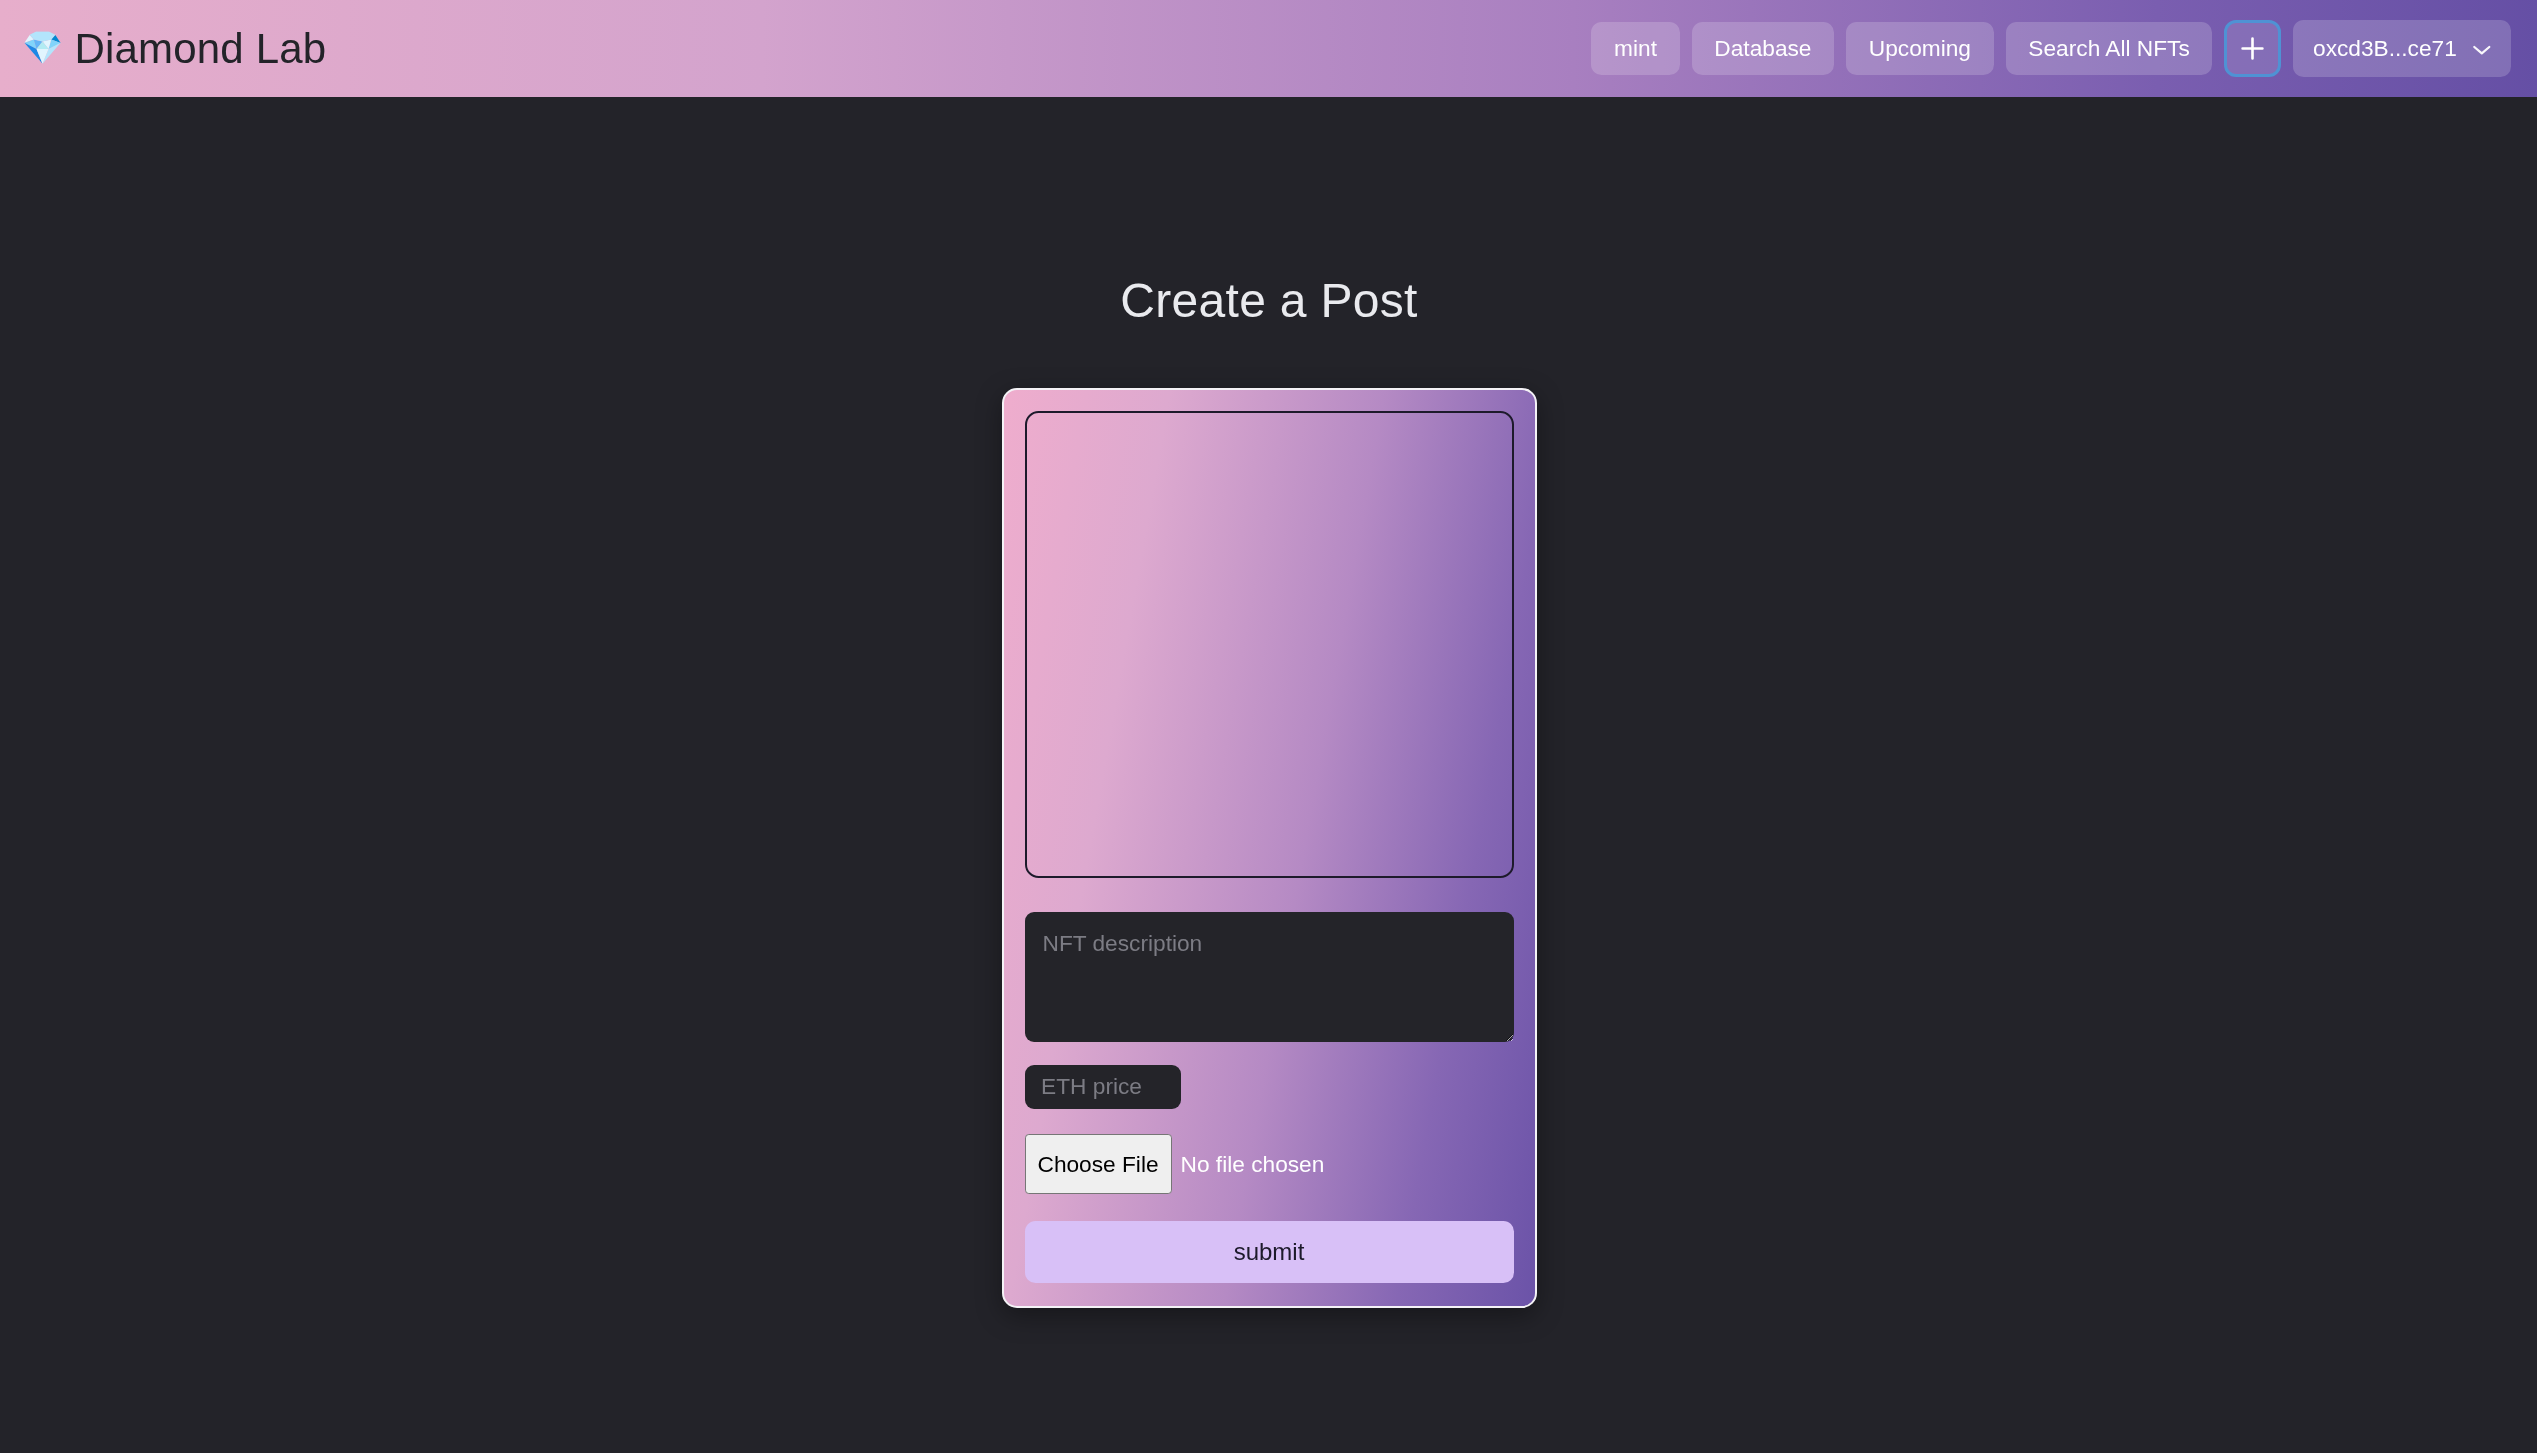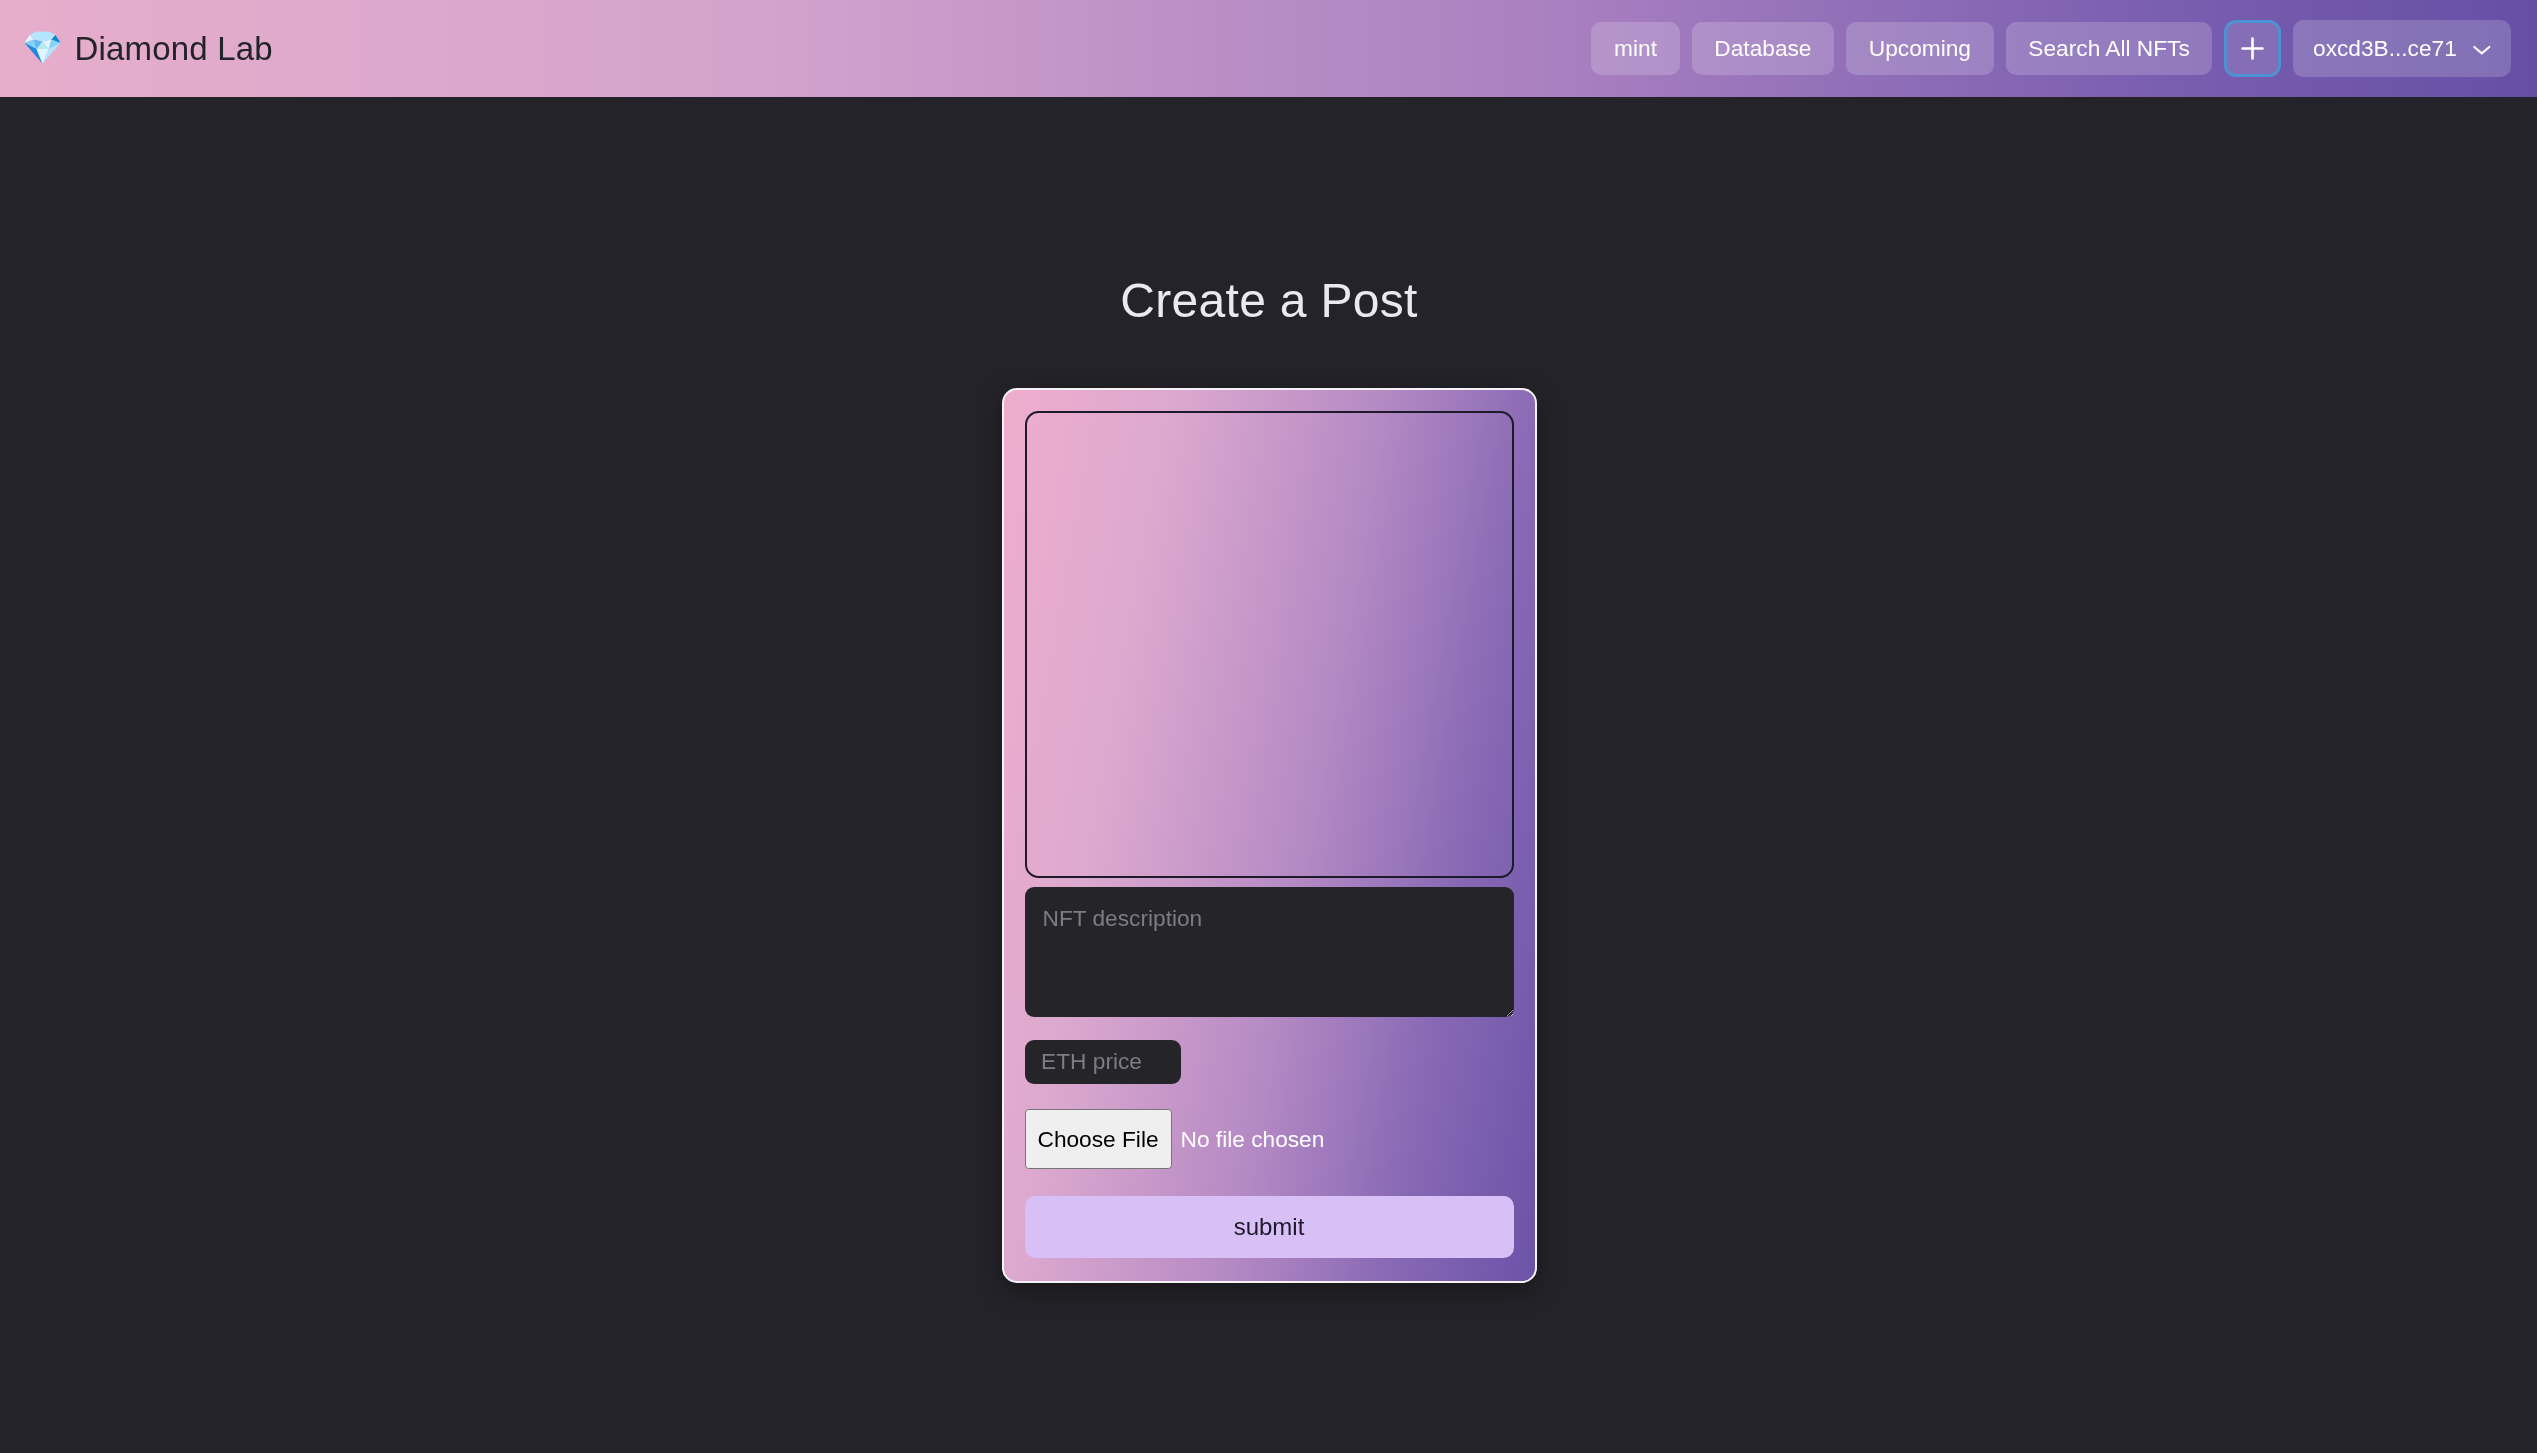--- a/index.html
+++ b/index.html
@@ -33,21 +33,21 @@
     gap: 10.6px;
     flex: 0 0 auto;
   }
   .brand-logo {
     font-size: 33px;
     line-height: 1;
     display: inline-block;
     transform: translateY(-0.8px);
   }
   .brand-name {
-    font-size: 33px;
+    font-size: 42px;
     font-weight: 500;
     color: #232329;
     letter-spacing: 0.2px;
     white-space: nowrap;
     text-align: right;
   }
   .nav-spacer { flex: 1 1 auto; }
   .nav-actions {
     display: flex;
     align-items: center;
@@ -128,21 +128,21 @@
 
   .image-preview {
     width: 100%;
     height: 467px;
     border: 2.3px solid #1d1a2b;
     border-radius: 13.6px;
     background: transparent;
     cursor: pointer;
   }
 
-  .desc-wrap { margin-top: 9px; }
+  .desc-wrap { margin-top: 34px; }
   .desc-input {
     display: block;
     width: 100%;
     height: 130px;
     background: #242429;
     border: none;
     border-radius: 9px;
     color: #e6e6ea;
     font-family: "Liberation Sans", sans-serif;
     font-size: 22.7px;

